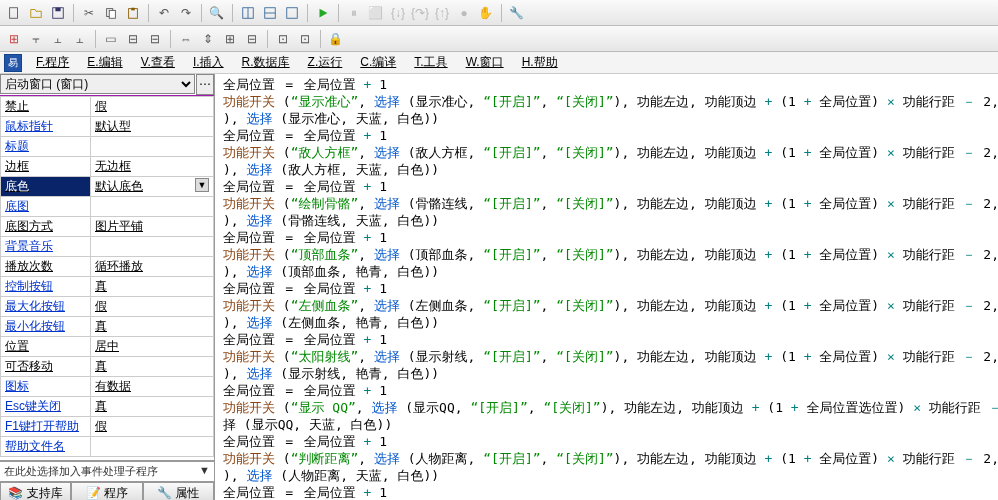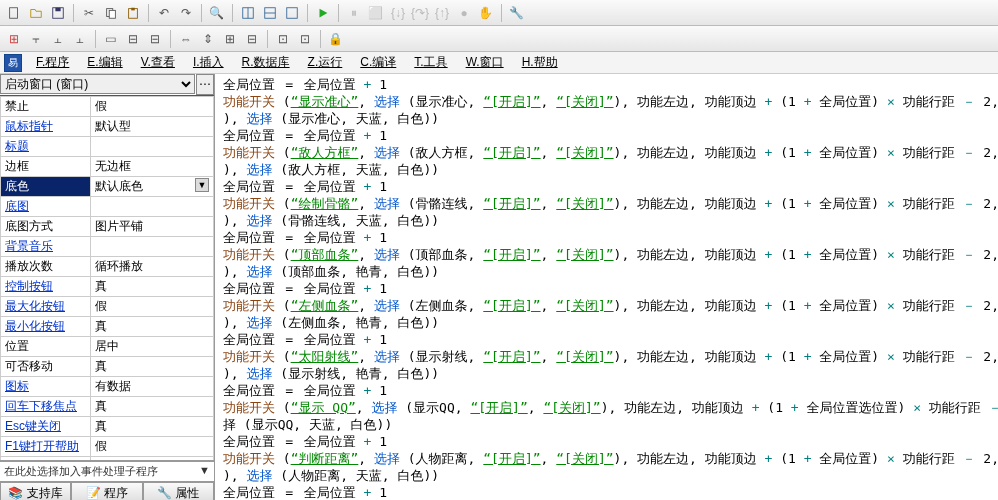--- a/index.html
+++ b/index.html
@@ -9,34 +9,34 @@
 .toolbar .sep { width:1px; height:18px; background:#bbb; margin:0 3px; }
 .menubar { height:22px; background:#f4f4f4; border-bottom:1px solid #ccc; display:flex; align-items:center; padding:0 4px; gap:10px; }
 .menubar .logo { width:18px; height:18px; background:#2255aa; color:#fff; display:flex; align-items:center; justify-content:center; font-size:10px; border:1px solid #114488; }
 .menubar .mitem { padding:2px 4px; display:flex; gap:0;text-decoration:underline; }
 .work { display:flex; height:430px; }
 .left { width:215px; display:flex; flex-direction:column; border-right:1px solid #999; background:#fff; }
 .combo-row { display:flex; height:22px; border-bottom:1px solid #a21caf; }
 .combo-row select { flex:1; font-size:12px; height:20px; border:1px solid #888; }
 .combo-row .dotbtn { width:18px; border:1px solid #888; background:#eee; text-align:center; line-height:18px; margin-left:1px; }
 .propgrid { flex:1; overflow-y:auto; border-bottom:1px solid #999; }
-.propgrid table { width:100%; border-collapse:collapse; table-layout:fixed; }
+.propgrid table { width:100%; border-collapse:collapse; table-layout:fixed;text-decoration:underline; }
 .propgrid td { border:1px solid #ccc; padding:1px 4px; height:18px; font-size:12px; white-space:nowrap; overflow:hidden; }
 .propgrid td.k { width:90px; color:#000; }
 .propgrid td.k.link { color:#0033cc; text-decoration:underline; }
 .propgrid tr.sel td.k { background:#0a246a; color:#fff; }
 .propgrid tr.sel td.v { background:#fff; }
 .propgrid .drop { float:right; width:14px; height:14px; border:1px solid #888; background:#ddd; text-align:center; font-size:9px; line-height:12px; }
 .msgbar { padding:2px 4px; border-top:1px solid #999; border-bottom:1px solid #999; background:#fff; font-size:11px; color:#333; white-space:nowrap; overflow:hidden; }
 .bottombtns { display:flex; height:22px; background:#eee; }
 .bottombtns .btn { flex:1; border:1px solid #999; background:linear-gradient(#fafafa,#ddd); display:flex; align-items:center; justify-content:center; gap:3px; font-size:12px; }
 .code { flex:1; background:#fff; position:relative; overflow:hidden; }
 .code-inner { position:absolute; inset:0; overflow:auto; padding:2px 8px; font-family:"SimSun","NSimSun",monospace; font-size:13px; white-space:nowrap; }
 .code-inner .ln { height:17px; line-height:17px; }
-.c-black{color:#000;} .c-brown{color:#8b4513;} .c-blue{color:#0055cc;} .c-green{color:#008800;text-decoration:underline;} .c-teal{color:#008080;}
+.c-black{color:#000;} .c-brown{color:#8b4513;} .c-blue{color:#0055cc;} .c-green{color:#008800;} .c-teal{color:#008080;}
 svg{width:14px;height:14px;}
 </style>
 </head>
 <body>
 
 <div class="toolbar">
   <span class="btn">
       <svg viewBox="0 0 16 16">
         <rect x="3" y="2" width="9" height="12" fill="none" stroke="#555"></rect>
       </svg>
@@ -223,24 +223,20 @@
               <td class="k">位置</td>
               <td class="v">居中</td>
             </tr>
             <tr>
               <td class="k">可否移动</td>
               <td class="v">真</td>
             </tr>
             <tr>
               <td class="k link">图标</td>
               <td class="v">有数据</td>
-            </tr>
-            <tr>
-              <td class="k link">回车下移焦点</td>
-              <td class="v">真</td>
             </tr>
             <tr>
               <td class="k link">Esc键关闭</td>
               <td class="v">真</td>
             </tr>
             <tr>
               <td class="k link">F1键打开帮助</td>
               <td class="v">假</td>
             </tr>
             <tr>

